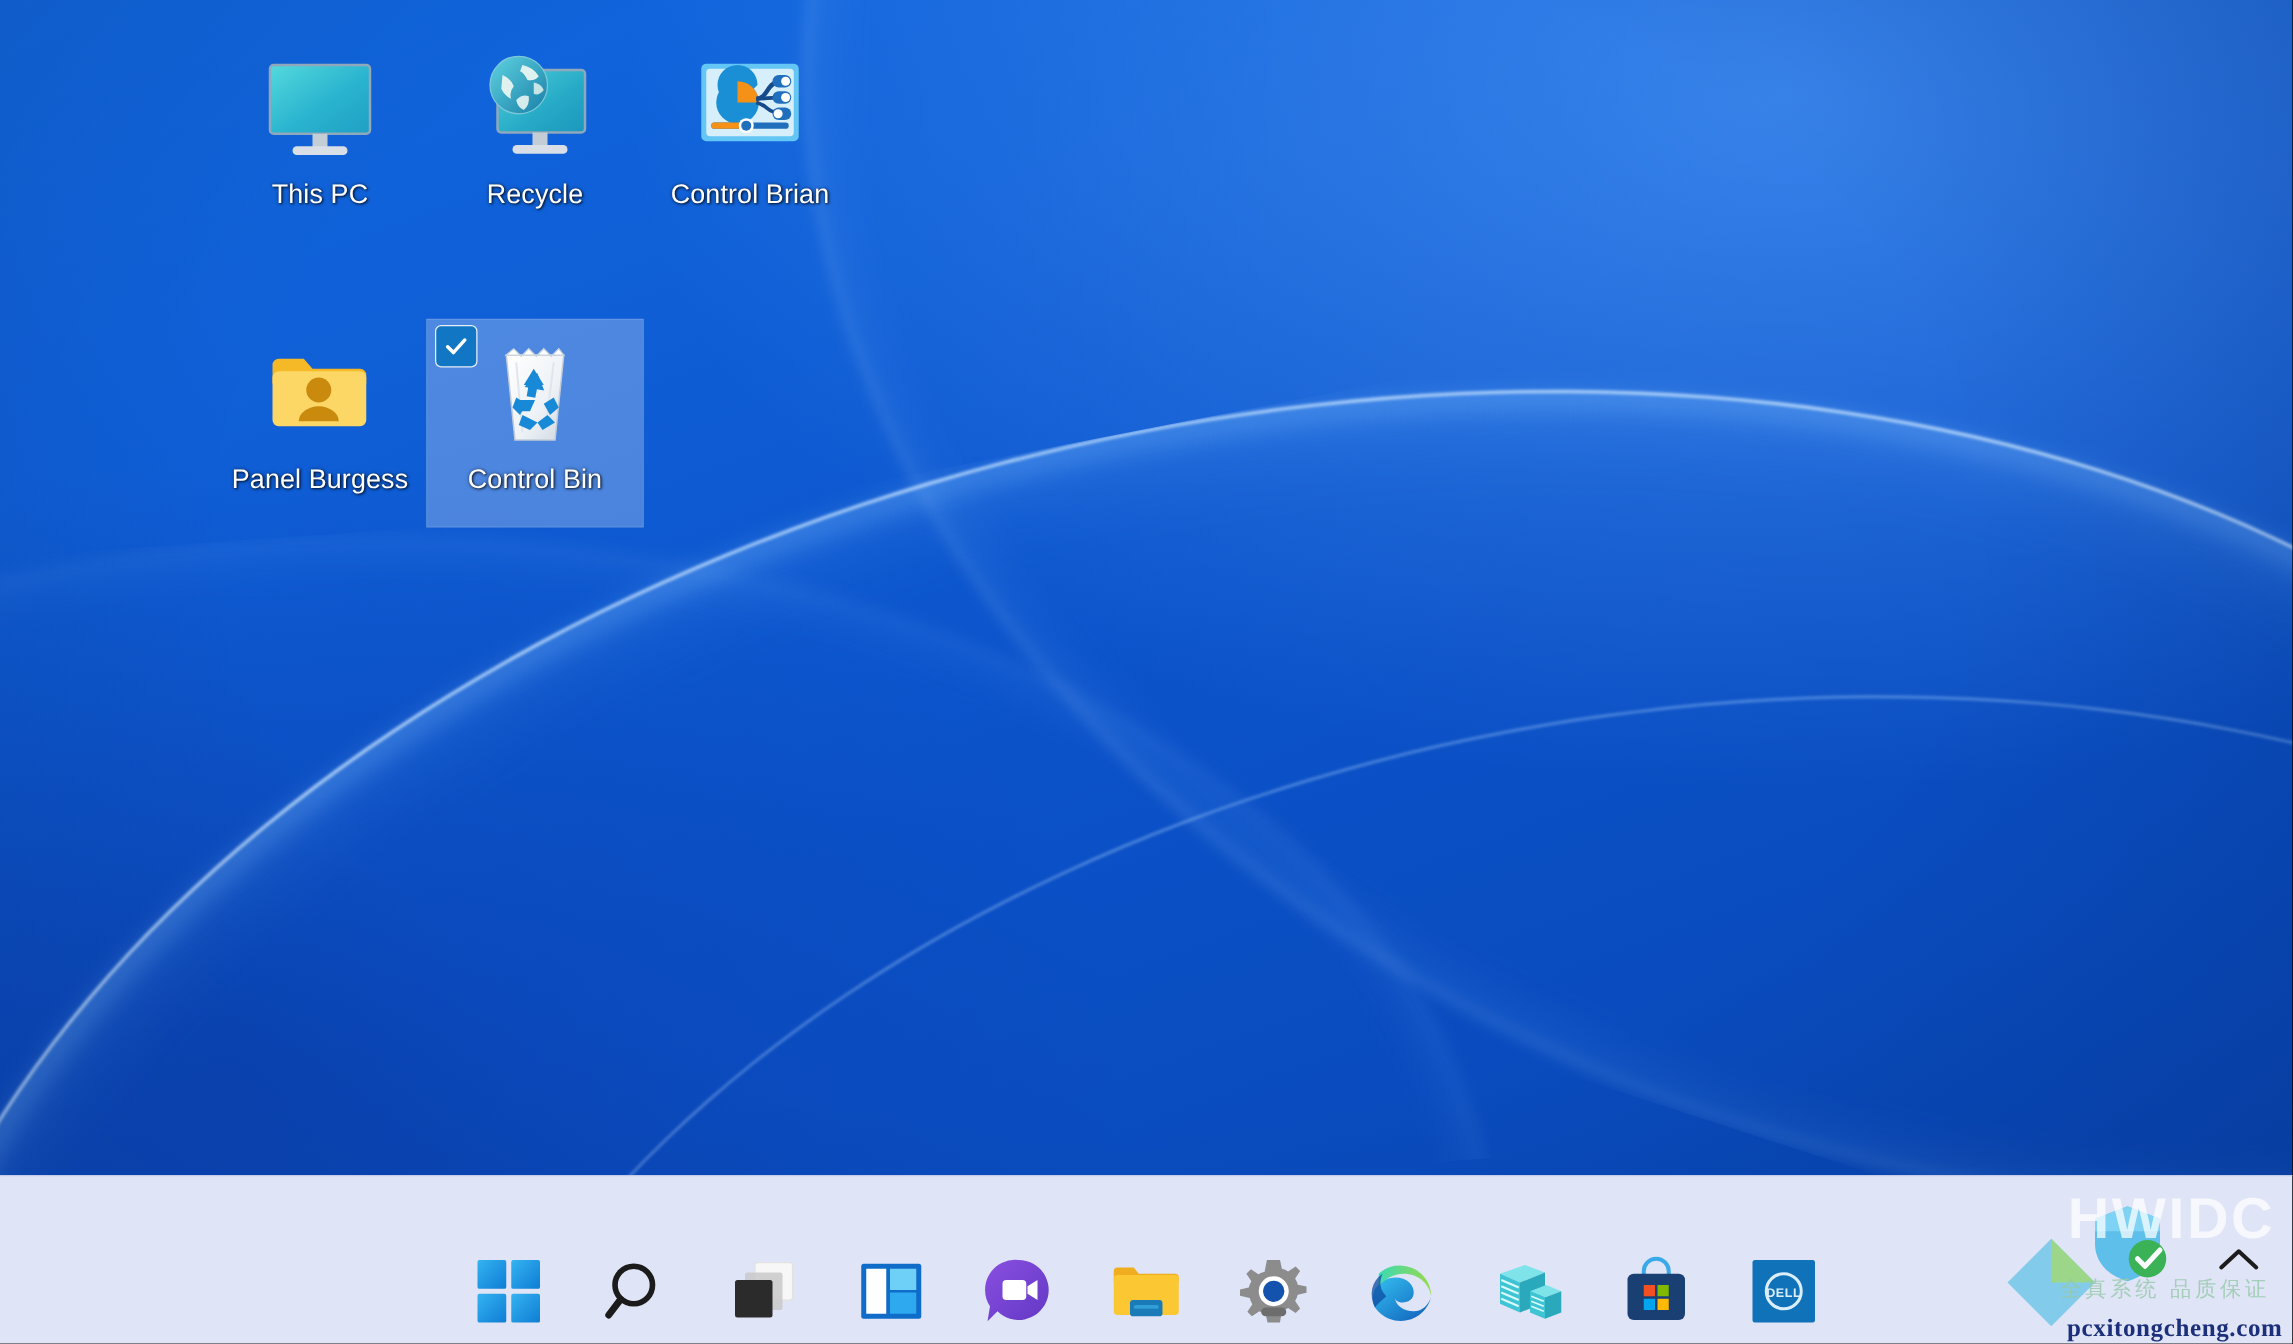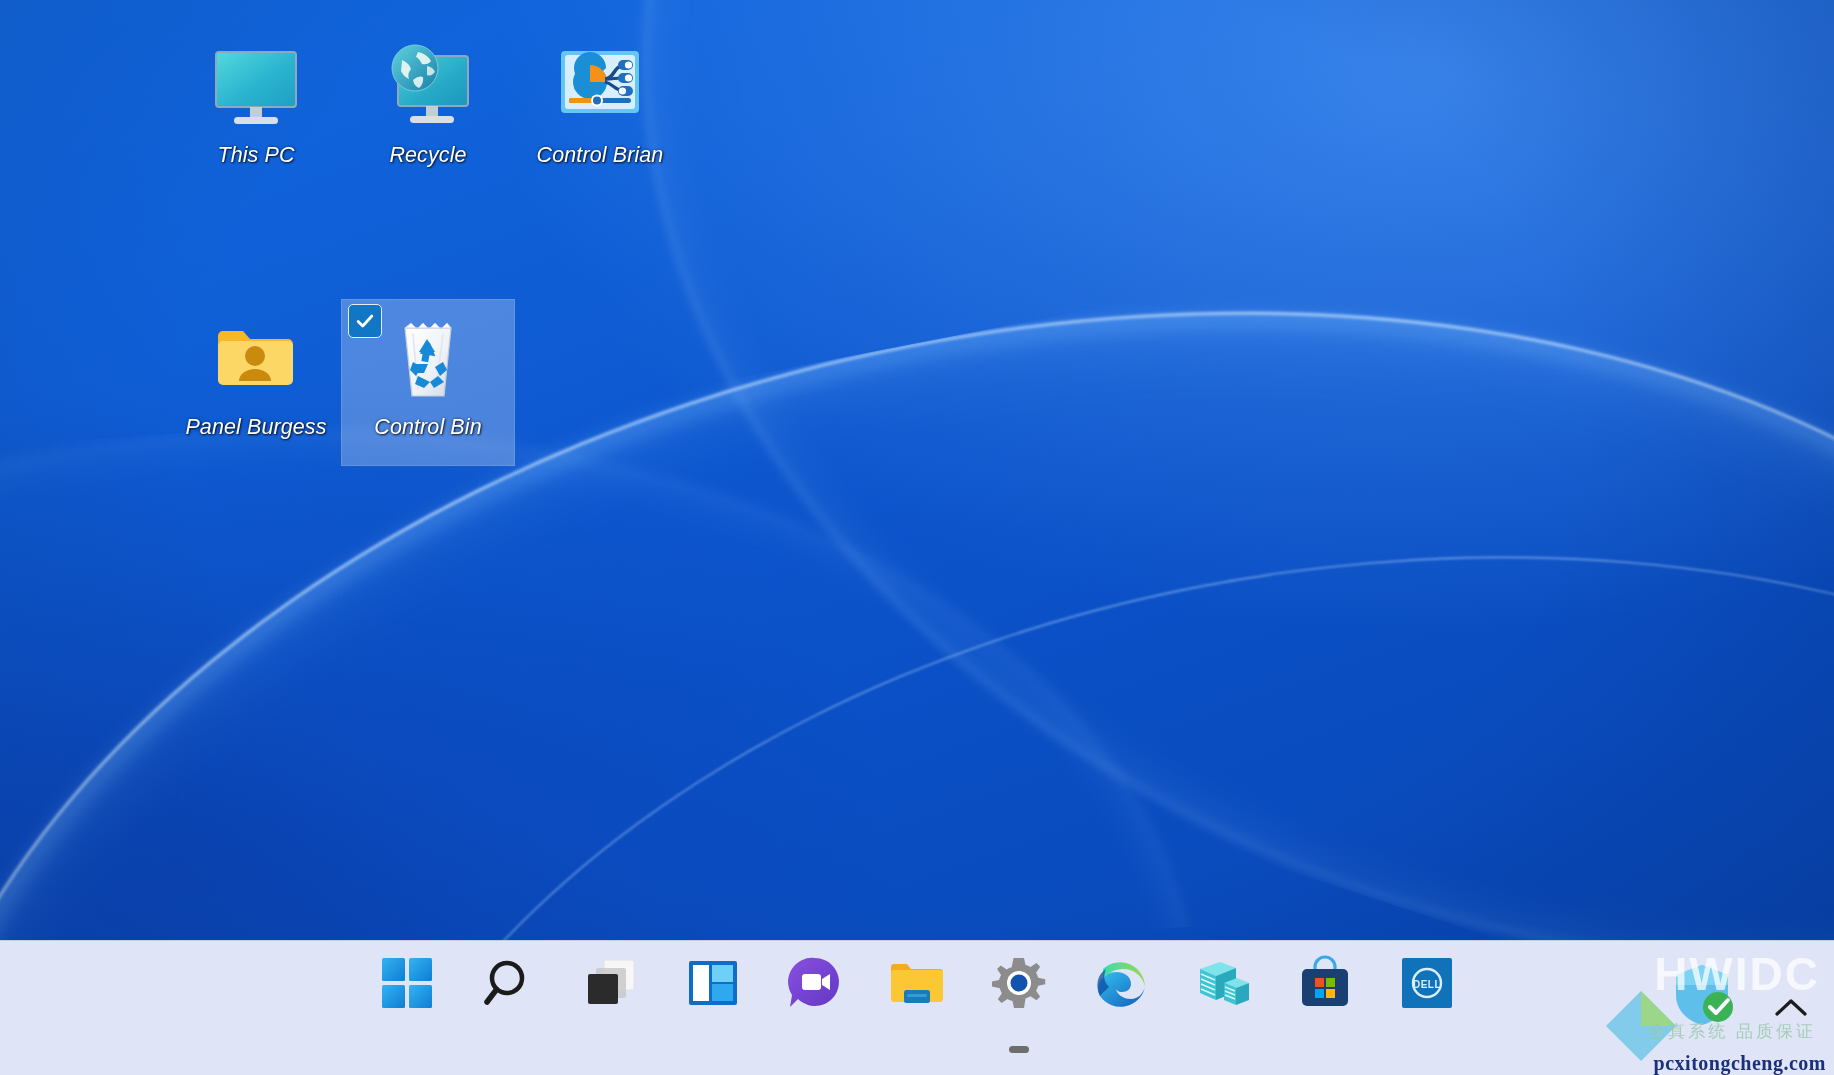--- a/index.html
+++ b/index.html
@@ -83,22 +83,21 @@
     position:absolute; inset:0;
     background:radial-gradient(ellipse 1450px 1000px at 48% 45%, rgba(0,0,0,0) 48%, rgba(0,20,70,0.28) 100%);
   }
 
   
   #icon-grid {
     position:absolute; left:170px; top:28px;
     display:grid;
     grid-template-columns:repeat(3, 172px);
     grid-auto-rows:165px;
-    row-gap:107px;
-    font-style:italic;
+    row-gap:63px;
   }
   .desk-icon {
     position:relative;
     width:172px; height:165px;
     display:flex; flex-direction:column; align-items:center;
     padding-top:10px;
     cursor:default;
   }
   .desk-icon.selected {
     background:rgba(255,255,255,0.26);
@@ -132,21 +131,21 @@
     position:absolute; left:0; bottom:0; width:1834px; height:135px;
     background:#dfe4f6;
     border-top:1px solid #c3cbe8;
     display:flex; align-items:center; justify-content:center;
   }
   #taskbar-center {
     display:flex; align-items:center; gap:0px;
   }
   .tb-btn {
     width:102px; height:112px;
-    display:flex; align-items:flex-start; justify-content:center;
+    display:flex; align-items:flex-end; justify-content:center;
     position:relative; cursor:default;
     border-radius:6px;
   }
   .tb-btn .tb-glyph { width:62px; height:62px; display:block; }
   .tb-indicator {
     position:absolute; bottom:11px; left:50%; transform:translateX(-50%);
     width:20px; height:7px; border-radius:4px; background:#6d6d6d;
   }
 
   #tray {

